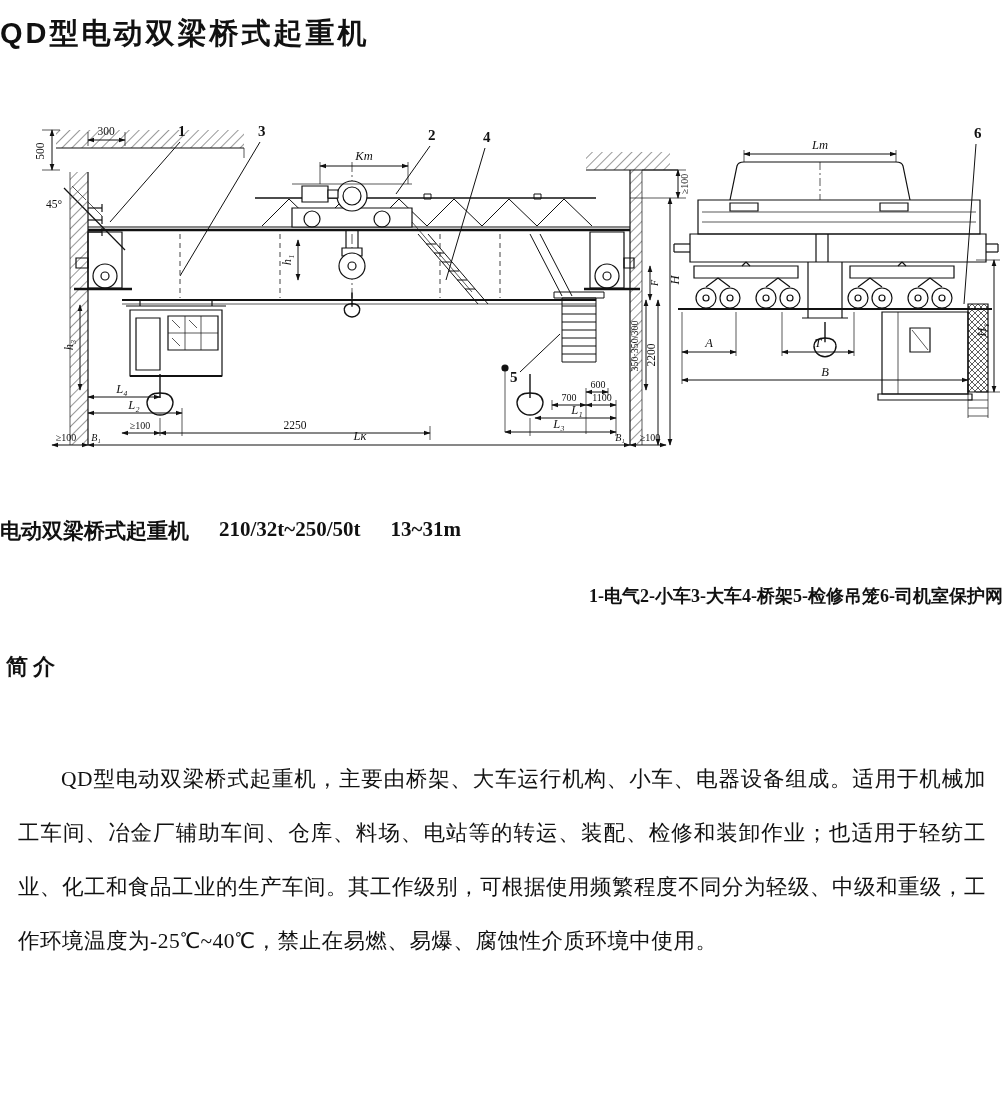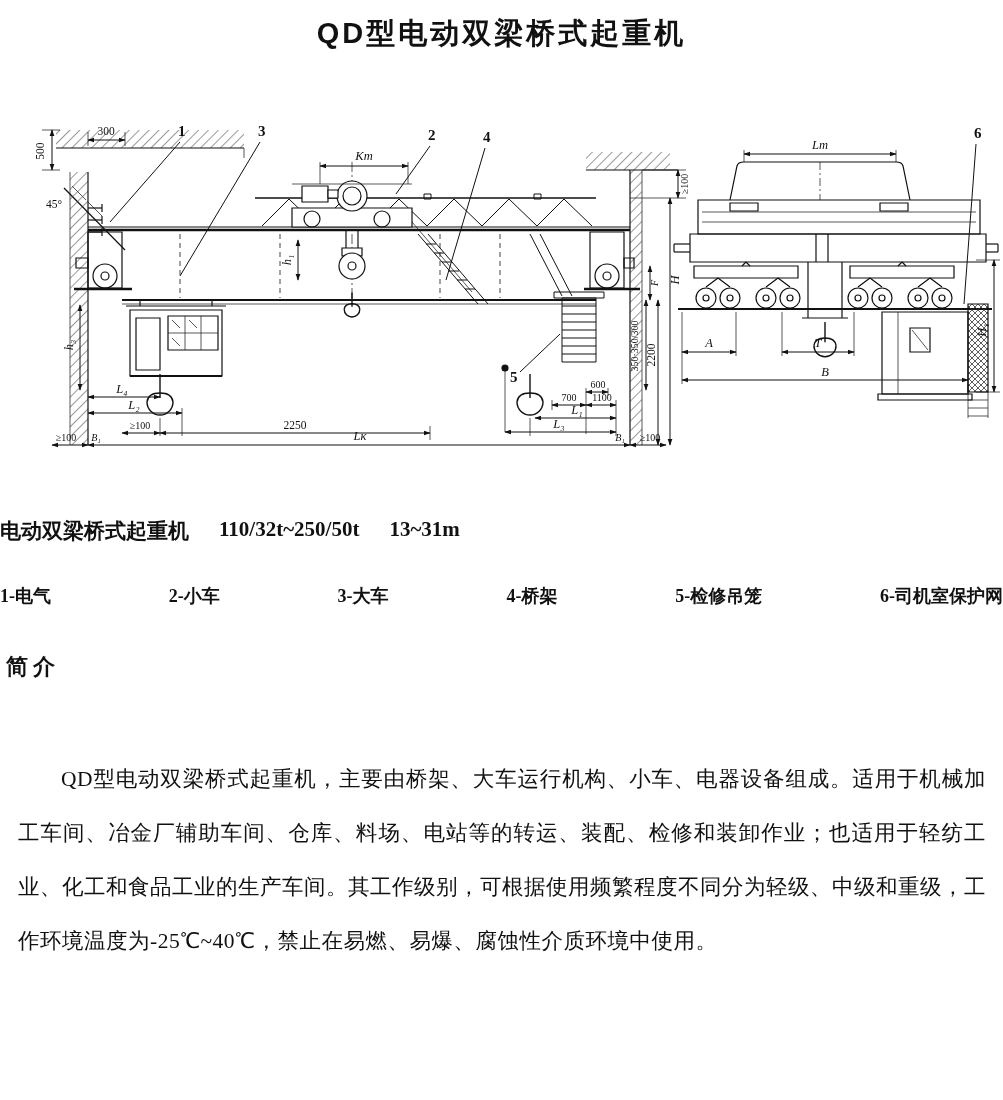--- a/index.html
+++ b/index.html
@@ -1,23 +1,23 @@
 <!DOCTYPE html>
 <html><head>
 <meta charset="utf-8">
 <style>
   html,body{margin:0;padding:0}
   body{width:1003px;height:1100px;position:relative;background:#fff;color:#111;
        font-family:"Liberation Serif",serif;overflow:hidden}
-  .title{position:absolute;top:14px;left:0;width:100%;text-align:center;
+  .title{position:absolute;top:14px;left:0;width:100%;
          font-family:"Liberation Sans",sans-serif;font-weight:bold;font-size:29px;letter-spacing:3px}
   .drawing{position:absolute;top:100px;left:30px;width:973px;height:370px}
   .caption{position:absolute;top:517px;left:0;width:100%;display:flex;
            gap:30px;font-weight:bold;font-size:21px}
-  .legend{position:absolute;top:584px;left:0;width:100%;display:flex;justify-content:space-between;
+  .legend{position:absolute;top:584px;left:0;width:100%;display:flex;justify-content:flex-end;
           font-weight:bold;font-size:18px}
   .intro-h{position:absolute;top:652px;left:6px;font-family:"Liberation Sans",sans-serif;
            font-weight:bold;font-size:22px;letter-spacing:5px}
   .bodytext{position:absolute;top:740px;left:6px;right:5px;font-size:21.5px;line-height:54px;
             text-align:justify;letter-spacing:.5px}
   .bodytext p{margin:12px;text-indent:2em}
   svg{display:block}
   svg *{vector-effect:non-scaling-stroke}
   svg text{fill:#111;stroke:none}
   .dn{font-family:"Liberation Serif",serif;font-size:11.5px}
@@ -385,21 +385,21 @@
     <g>
       <line x1="946" y1="44" x2="934" y2="204" class="ldr"></line>
       <text class="dc" x="944" y="38">6</text>
     </g>
   </g>
 </svg>
 </div>
 
 <div class="caption">
   <span>电动双梁桥式起重机</span>
-  <span>110/32t~250/50t</span>
+  <span>210/32t~250/50t</span>
   <span>13~31m</span>
 </div>
 
 <div class="legend">
   <span>1-电气</span>
   <span>2-小车</span>
   <span>3-大车</span>
   <span>4-桥架</span>
   <span>5-检修吊笼</span>
   <span>6-司机室保护网</span>

